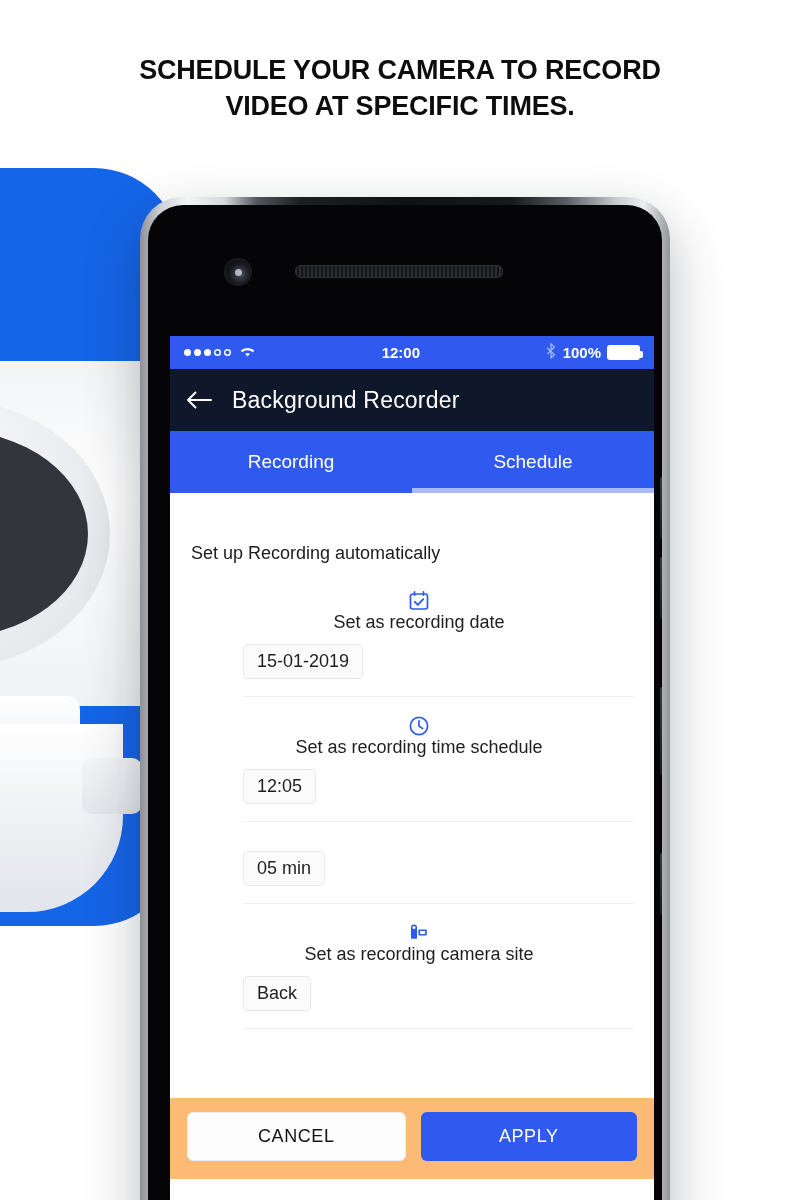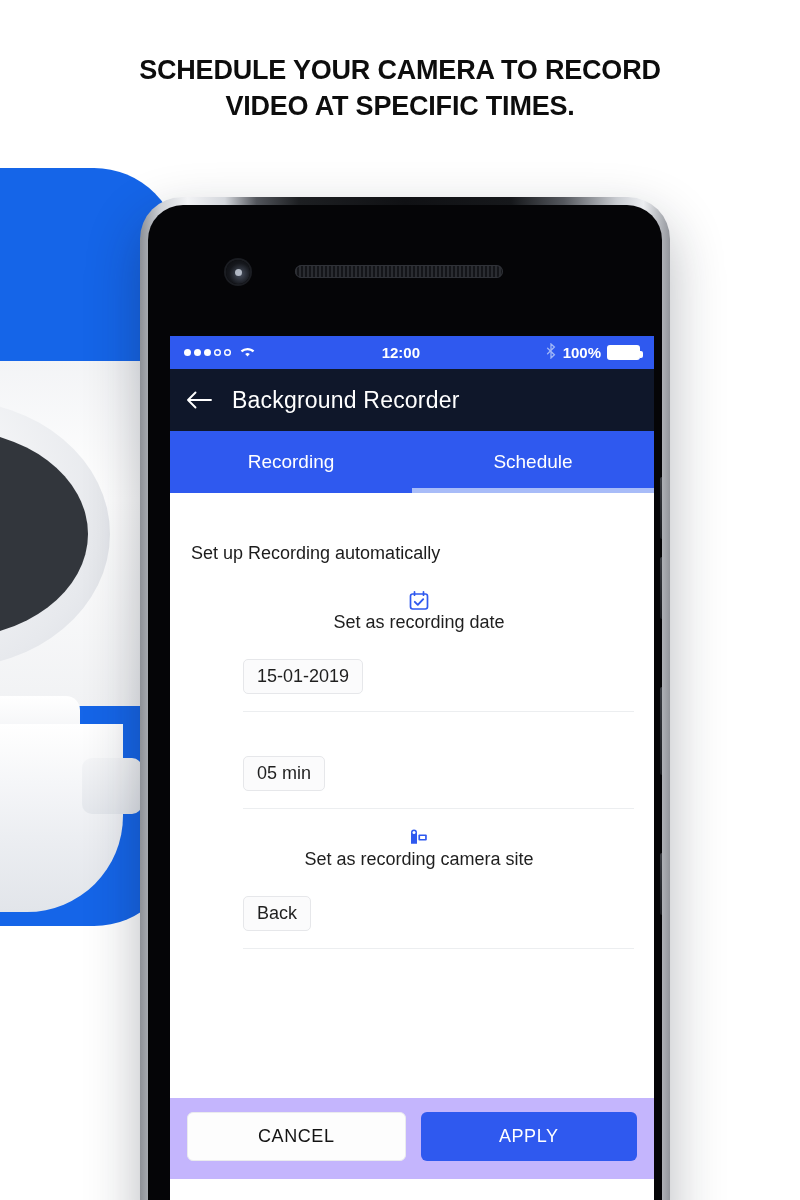--- a/index.html
+++ b/index.html
@@ -146,41 +146,41 @@
   
   .content { padding: 12px 20px; background: #ffffff; height: 605px; }
   .section-title {
     font-size: 18px; color: #1c1c1c; padding: 38px 0 26px 1px;
   }
   .row { padding-left: 14px; position: relative; }
   .row-head { display: flex; align-items: center; min-height: 34px; flex-direction: column; }
   .row-icon { width: 22px; height: 22px; flex: none; display:flex; align-items:center; justify-content:center; }
   .row-label { font-size: 18px; color: #1f1f1f; }
   .row-value {
-    display: inline-block; margin: 26px 0 0 39px;
+    display: inline-block; margin: 11px 0 0 39px;
     border: 1px solid #e6e7ea; border-radius: 5px;
     background: #fbfbfc;
     padding: 6px 13px; font-size: 18px; color: #1f1f1f;
   }
   .divider { height: 1px; background: #eceef0; margin: 17px 0 0 39px; }
   .row-toggle { display: flex; align-items: center; justify-content: space-between; }
   .toggle {
     width: 46px; height: 25px; border-radius: 13px;
     background: linear-gradient(90deg,#2536d8 0%, #3a6cf5 100%);
     position: relative; flex: none; margin-right: 6px;
   }
   .toggle-knob {
     position: absolute; right: 2px; top: 2px; width: 21px; height: 21px;
     border-radius: 50%; background: #ffffff;
     box-shadow: 0 1px 3px rgba(0,0,0,.3);
   }
 
   
   .footer {
-    display: flex; gap: 15px; padding: 14px 17px 18px 17px; background:#c4b5fd;
+    display: flex; gap: 15px; padding: 14px 17px 18px 17px; background:#fdba74;
   }
   .btn {
     flex: 1; height: 49px; border-radius: 6px;
     display: flex; align-items: center; justify-content: center;
     font-size: 18px; letter-spacing: .6px;
   }
   .btn-cancel { background: #fdfdfd; border: 1px solid #eaebee; color: #131313; }
   .btn-apply { background: #2f59ef; color: #ffffff; }
 </style>
 </head>
@@ -265,20 +265,33 @@
                   <path d="M6.5 1.8v3.4M15.5 1.8v3.4" stroke="#2f59ef" stroke-width="1.7" stroke-linecap="round"></path>
                   <path d="M6.8 11.8l3 3 5.4-5.6" stroke="#2f59ef" stroke-width="1.9" fill="none" stroke-linecap="round" stroke-linejoin="round"></path>
                 </svg>
               </span>
               <span class="row-label">Set as recording date</span>
             </div>
             <div class="row-value">15-01-2019</div>
             <div class="divider"></div>
           </div>
 
+          <div class="row" style="margin-top:18px;">
+            <div class="row-head">
+              <span class="row-icon">
+                <svg width="22" height="22" viewBox="0 0 22 22">
+                  <circle cx="11" cy="11" r="8.6" fill="none" stroke="#2f59ef" stroke-width="1.7"></circle>
+                  <path d="M11 5.8V11l3.6 2.6" stroke="#2f59ef" stroke-width="1.7" fill="none" stroke-linecap="round" stroke-linejoin="round"></path>
+                </svg>
+              </span>
+              <span class="row-label">Set as recording time schedule</span>
+            </div>
+            <div class="row-value">12:05</div>
+            <div class="divider"></div>
+          </div>
 
           <div class="row" style="margin-top:18px;">
             <div class="row-value">05 min</div>
             <div class="divider"></div>
           </div>
 
           <div class="row" style="margin-top:18px;">
             <div class="row-head">
               <span class="row-icon">
                 <svg width="22" height="22" viewBox="0 0 22 22">

